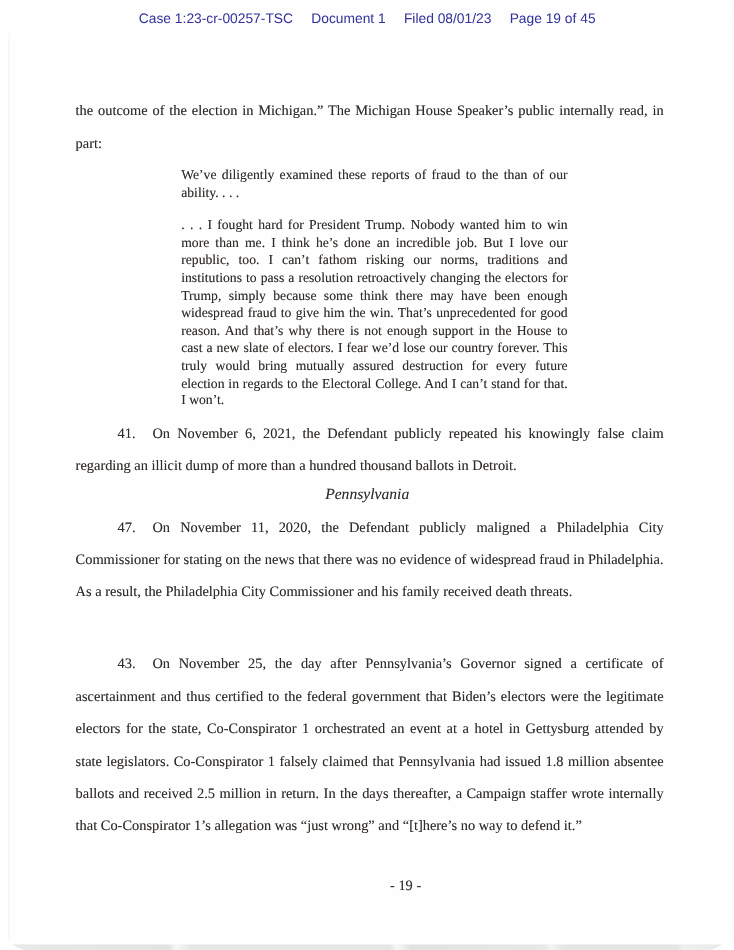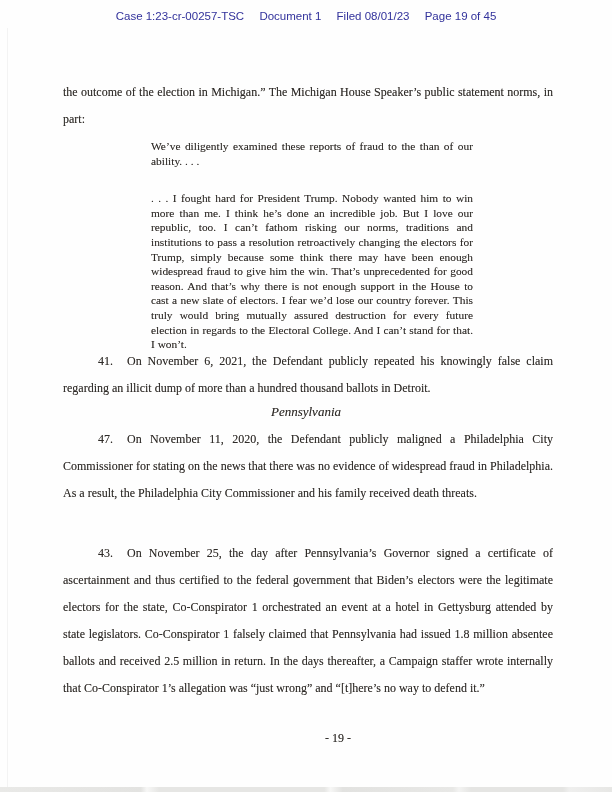--- a/index.html
+++ b/index.html
@@ -5,20 +5,21 @@
   html, body { margin: 0; padding: 0; background: #ffffff; }
   .page {
     position: relative;
     width: 612px;
     height: 792px;
     background: #fefefe;
     font-family: "Liberation Serif", serif;
     color: #2e2b28;
     overflow: hidden;
     text-shadow: 0 0 0.5px rgba(70, 62, 55, 0.45);
+    border-radius: 25px;
   }
   .stamp-header {
     position: absolute;
     top: 10px;
     left: 0;
     width: 100%;
     text-align: center;
     font-family: "Liberation Sans", sans-serif;
     font-size: 11.5px;
     color: #31319b;
@@ -38,21 +39,21 @@
   .blockquote {
     position: absolute;
     top: 139px;
     left: 151px;
     width: 322px;
     font-size: 11.4px;
     line-height: 14.6px;
     text-align: justify;
   }
   .blockquote p { margin: 0; }
-  .blockquote p + p { margin-top: 23px; }
+  .blockquote p + p { margin-top: 13px; }
   .para {
     position: absolute;
     left: 63px;
     width: 490px;
     font-size: 12px;
     line-height: 27px;
     text-align: justify;
     text-indent: 35px;
   }
   .para .pnum { margin-right: 14px; }
@@ -103,21 +104,21 @@
 
 <div class="page">
 
   <div class="stamp-header">
     <span>Case 1:23-cr-00257-TSC</span>
     <span>Document 1</span>
     <span>Filed 08/01/23</span>
     <span>Page 19 of 45</span>
   </div>
 
-  <div class="intro">the outcome of the election in Michigan.”  The Michigan House Speaker’s public statement norms, in part:</div>
+  <div class="intro">the outcome of the election in Michigan.”  The Michigan House Speaker’s public internally read, in part:</div>
 
   <div class="blockquote">
     <p>We’ve diligently examined these reports of fraud to the than of our ability. . . .</p>
     <p>. . . I fought hard for President Trump. Nobody wanted him to win more than me.  I think he’s done an incredible job.  But I love our republic, too.  I can’t fathom risking our norms, traditions and institutions to pass a resolution retroactively changing the electors for Trump, simply because some think there may have been enough widespread fraud to give him the win.  That’s unprecedented for good reason.  And that’s why there is not enough support in the House to cast a new slate of electors.  I fear we’d lose our country forever.  This truly would bring mutually assured destruction for every future election in regards to the Electoral College.  And I can’t stand for that.  I won’t.</p>
   </div>
 
   <div class="para" id="p41">
     <span class="pnum">41.</span><span>On November 6, 2021, the Defendant publicly repeated his knowingly false claim regarding an illicit dump of more than a hundred thousand ballots in Detroit.</span>
   </div>
 

